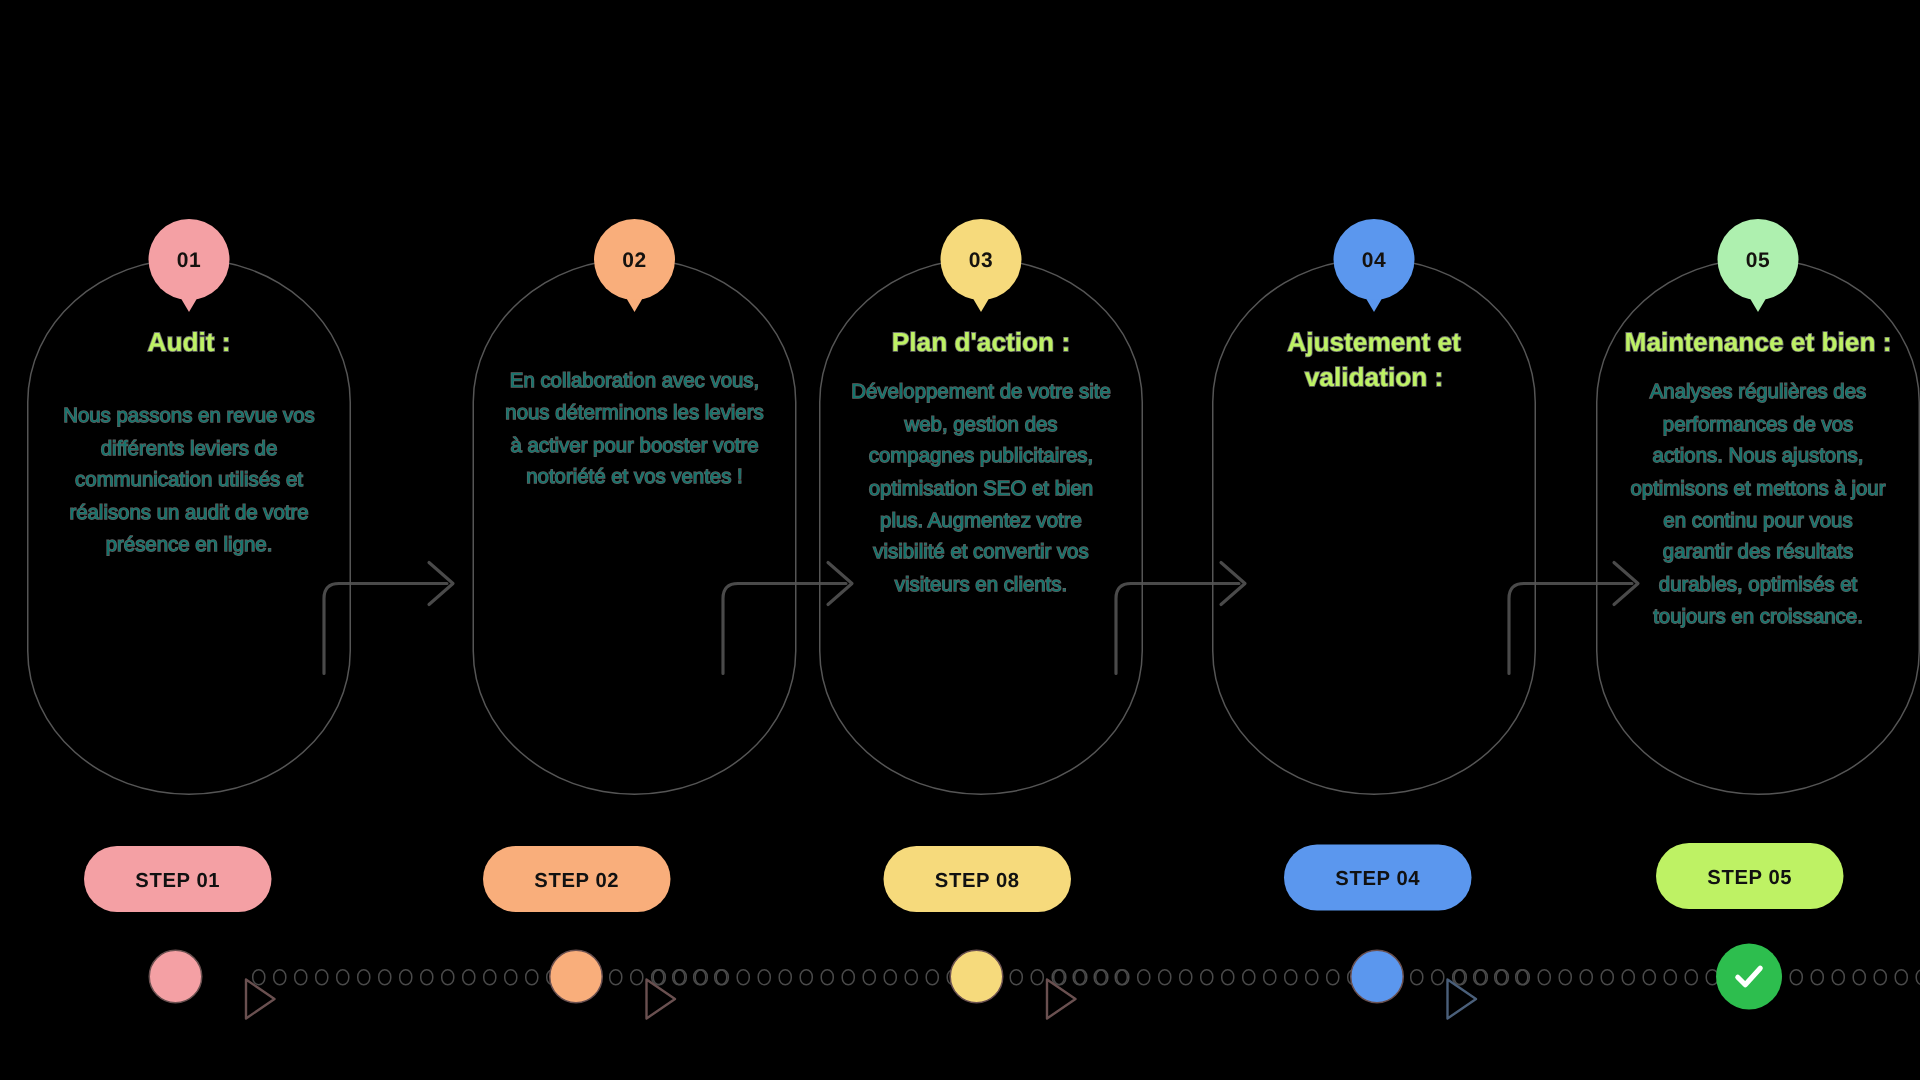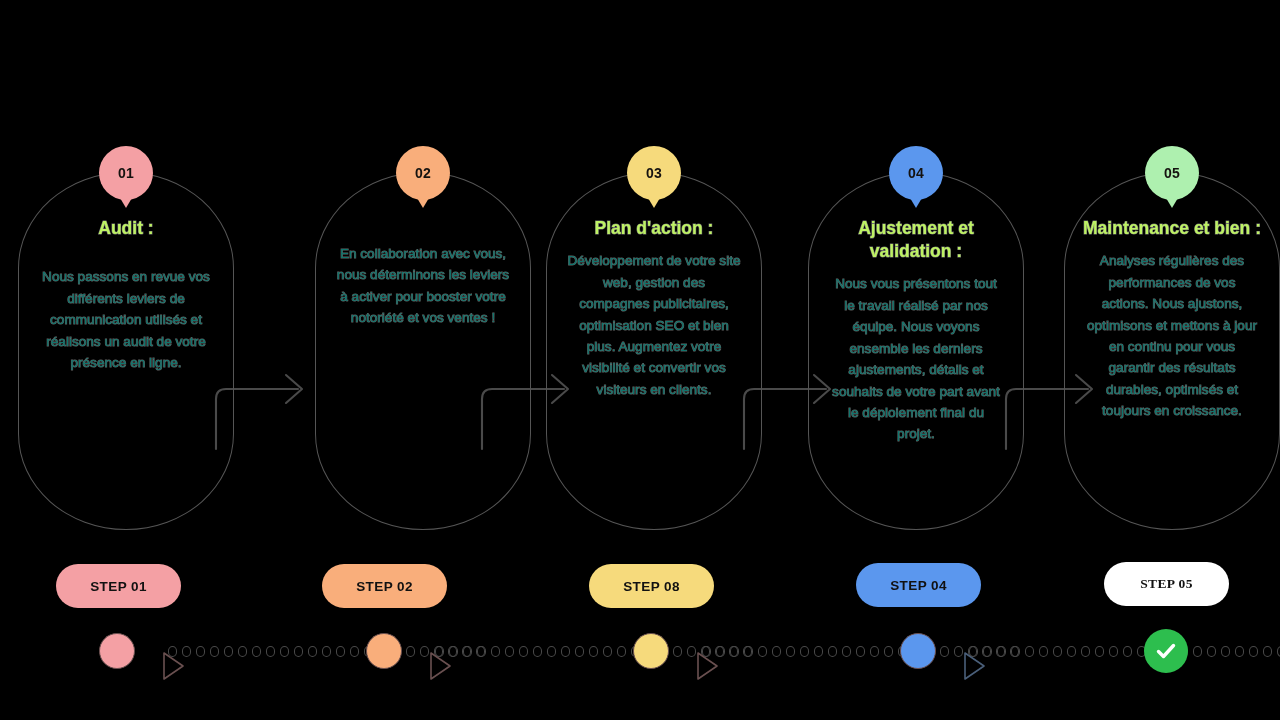--- a/index.html
+++ b/index.html
@@ -234,41 +234,40 @@
   </div>
 
   <div class="card-col" style="left:808px;">
     <div class="card">
       <div class="pin" style="color:#5B97EE;">
         <div class="tip"></div>
         <div class="bulb" style="background:#5B97EE;"></div>
         <div class="num">04</div>
       </div>
       <div class="card-title">Ajustement et validation :</div>
-      <div class="card-body">Nous vous présentons tout le travail réalisé par nos équipe. Nous voyons ensemble les derniers ajustements, détails et souhaits de votre part avant le déploiement final du projet.</div>
     </div>
   </div>
 
   <div class="card-col" style="left:1064px;">
     <div class="card">
       <div class="pin" style="color:#AEF0AF;">
         <div class="tip"></div>
         <div class="bulb" style="background:#AEF0AF;"></div>
         <div class="num">05</div>
       </div>
       <div class="card-title">Maintenance et bien :</div>
       <div class="card-body">Analyses régulières des performances de vos actions. Nous ajustons, optimisons et mettons à jour en continu pour vous garantir des résultats durables, optimisés et toujours en croissance.</div>
     </div>
   </div>
 
   <div class="badge" style="left:56px; top:527px; width:125px; background:#F4A0A4;">STEP 01</div>
   <div class="badge" style="left:322px; top:527px; width:125px; background:#F9AE7B;">STEP 02</div>
   <div class="badge" style="left:589px; top:527px; width:125px; background:#F6DA7C;">STEP 08</div>
   <div class="badge" style="left:856px; top:526px; width:125px; background:#5B97EE;">STEP 04</div>
-  <div class="badge" style="left:1104px; top:525px; width:125px; background:#ffffff;font-family:Liberation Serif, serif;">STEP 05</div>
+  <div class="badge" style="left:1104px; top:525px; width:125px; background:#bef264;">STEP 05</div>
 
   <div id="rail">
 
     <div class="rail-node" style="left:99px; background:#F4A0A4;"></div>
     <div class="rail-arrow" style="left:140px;">
       <svg width="24" height="30" viewBox="0 0 24 30" fill="none" style="margin:0;">
         <path d="M2 2 L21 15 L2 28 Z" stroke="#6a5050" stroke-width="1.6" fill="none" stroke-linejoin="round"></path>
       </svg>
     </div>
     <div class="dots" style="left:168px;">

